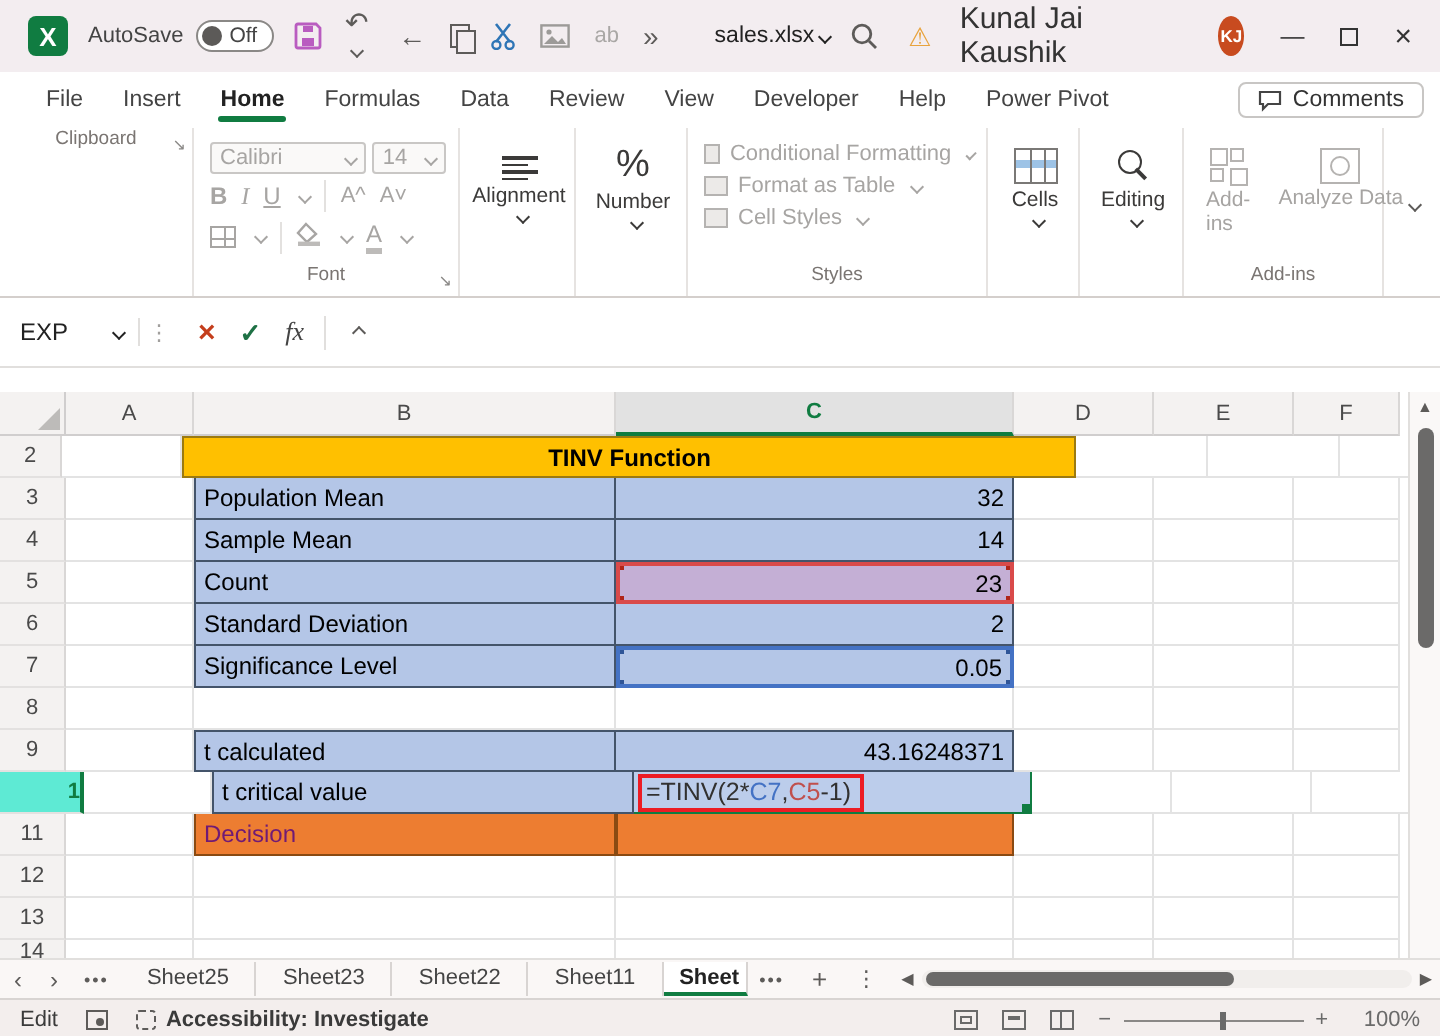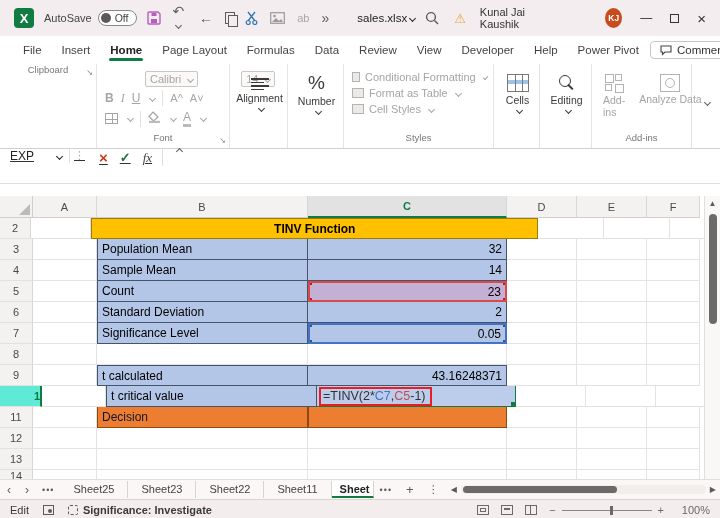--- a/index.html
+++ b/index.html
@@ -22,21 +22,21 @@
   .copy-ic::before, .copy-ic::after { content:""; position:absolute; border:1px solid #5d5b59; background:#F3EDF0; width:8px; height:10px; }
   .copy-ic::before { left:0; top:0; }
   .copy-ic::after { left:3px; top:3px; }
   .ab-label { font-size:11px; color:#a9a7a5; }
   .chev { display:inline-block; width:5px; height:5px; border-right:1.3px solid currentColor; border-bottom:1.3px solid currentColor; transform:rotate(45deg); margin-left:3px; vertical-align:2px; }
   .chev.up { transform:rotate(-135deg); vertical-align:-1px; }
   .filename { display:flex; align-items:center; font-size:11.5px; color:#222; margin-left:18px; }
   .tb-right { margin-left:auto; display:flex; align-items:center; gap:14px; }
   .search-ic svg { display:block; }
   .warn { color:#E8A33D; font-size:13px; }
-  .username { font-size:11px; color:#333; }
+  .username { font-size:15px; color:#333; }
   .avatar { width:20px; height:20px; border-radius:50%; background:var(--avatar_orange); color:#fff; font-size:8.5px; font-weight:bold; display:flex; align-items:center; justify-content:center;margin-left:37px; }
   .winbtns { display:flex; align-items:center; gap:18px; color:#333; margin-left:4px; padding-right:6px; }
   .maxbox { width:9px; height:9px; border:1px solid #333; }
   
   .ribbontabs { height:28px; background:#fff; display:flex; align-items:center; padding:0 8px 0 14px; gap:2px; }
   .rtab { padding:5px 9px; font-size:11.5px; color:#444; position:relative; white-space:nowrap; }
   .rtab.active { font-weight:bold; color:#222; }
   .rtab.active::after { content:""; position:absolute; left:8px; right:8px; bottom:0; height:3px; background:var(--excel_green); border-radius:2px; }
   .rt-right { margin-left:auto; display:flex; align-items:center; gap:6px; }
   .comments-btn { display:flex; align-items:center; gap:5px; border:1px solid #c8c6c4; border-radius:4px; background:#fff; padding:2px 9px; font-size:11.5px; color:#333; }
@@ -45,21 +45,21 @@
   .rgroup { display:flex; flex-direction:column; border-right:1px solid #e6e3e1; position:relative; }
   .rg-body { flex:1; display:flex; align-items:flex-start; padding:6px 4px 0 6px; gap:4px; }
   .rg-label { height:16px; font-size:9.5px; color:#7a7572; text-align:center; padding-bottom:3px; position:relative; }
   .launcher { position:absolute; right:3px; bottom:3px; font-size:8px; color:#8a8886; }
   .bigbtn { display:flex; flex-direction:column; align-items:center; gap:2px; font-size:10.5px; color:#3b3a39; padding:1px 5px; }
   .bigbtn.dis { color:#A6A4A2; }
   .clip-ic { width:20px; height:25px; border:1.5px solid #b8b6b4; border-radius:2px; position:relative; background:#fdfdfd; }
   .clip-ic::before { content:""; position:absolute; top:-3px; left:5px; width:7px; height:4px; border:1.5px solid #b8b6b4; background:#fff; }
   .smallcol { display:flex; flex-direction:column; gap:5px; padding-top:2px; color:#8f8d8b; }
   .fontgrp { display:flex; flex-direction:column; gap:3px; padding:7px 6px 0 8px; }
-  .selbox { border:1px solid #c9c7c5; border-radius:2px; background:#faf9f8; color:#a7a5a3; font-size:11px; display:flex; align-items:center; padding:1px 4px; gap:4px;margin-left:40px; }
+  .selbox { border:1px solid #c9c7c5; border-radius:2px; background:#faf9f8; color:#a7a5a3; font-size:11px; display:flex; align-items:center; padding:1px 4px; gap:4px; }
   .fontrow { display:flex; align-items:center; gap:7px; color:#a7a5a3; font-size:12px; }
   .fr2 { margin-top:1px; }
   .b-ic { font-weight:bold; } .i-ic { font-style:italic; font-family:"Liberation Serif",serif; } .u-ic { text-decoration:underline; }
   .sep-v { width:1px; height:16px; background:#e3e1df; }
   .grid-ic { width:13px; height:11px; border:1px solid #a7a5a3; position:relative; }
   .grid-ic::before { content:""; position:absolute; left:50%; top:0; bottom:0; width:1px; background:#a7a5a3; }
   .grid-ic::after { content:""; position:absolute; top:50%; left:0; right:0; height:1px; background:#a7a5a3; }
   .abar { position:relative; padding-bottom:3px; }
   .abar::after { content:""; position:absolute; left:0; right:0; bottom:0; height:3px; background:#bdbbb9; }
   .align-ic { display:flex; flex-direction:column; gap:2px; padding-top:3px; }
@@ -78,21 +78,21 @@
   .addins-ic { width:18px; height:18px; position:relative; }
   .addins-ic::before, .addins-ic::after { content:""; position:absolute; width:7px; height:7px; border:1.2px solid #b5b3b1; }
   .addins-ic::before { left:0; top:0; box-shadow:10px 0 0 -0.2px #fff; }
   .addins-ic::after { left:10px; top:10px; }
   .addins-ic .q2 { position:absolute; left:10px; top:0; width:7px; height:7px; border:1.2px solid #b5b3b1; }
   .addins-ic .q3 { position:absolute; left:0; top:10px; width:7px; height:7px; border:1.2px solid #b5b3b1; }
   .analyze-ic { width:20px; height:18px; border:1px solid #b5b3b1; position:relative; }
   .analyze-ic::before { content:""; position:absolute; width:8px; height:8px; border:1.4px solid #b5b3b1; border-radius:50%; left:4px; top:3px; }
   .collapse-g { display:flex; align-items:flex-end; justify-content:center; padding:0 10px 8px 10px; color:#5d5b59; border-right:none; }
   
-  .fbar { height:34px; display:flex; align-items:flex-start; background:#fff; position:relative;text-decoration:underline; }
+  .fbar { height:34px; display:flex; align-items:center; background:#fff; position:relative; }
   .namebox { width:70px; display:flex; align-items:center; justify-content:space-between; padding:0 7px 0 10px; font-size:12px; color:#222; border-right:1px solid #e1dfdd; }
   .fdots { display:flex; align-items:center; padding:0 4px; color:#a19f9d; font-size:11px; }
   .fbtns { display:flex; align-items:center; gap:12px; padding:0 10px; border-right:1px solid #e1dfdd; }
   .fx-cancel { color:#C43E1C; font-size:15px; font-weight:bold; }
   .fx-enter { color:#1E7145; font-size:13px; font-weight:bold; }
   .fx-fx { font-style:italic; font-family:"Liberation Serif", serif; color:#444; font-size:13px; }
   .finput { flex:1; display:flex; align-items:center; padding-left:8px; font-size:12.5px; color:#000; }
   .fcollapse { width:30px; display:flex; align-items:center; justify-content:center; color:#5d5b59; }
   .fbar-gap { height:13px; background:#fff; border-top:1px solid #e1dfdd; }
   
@@ -118,21 +118,21 @@
   .c5ref { background:var(--highlight_mauve); border:2px solid #D94A4A !important; position:relative; }
   .c7ref { border:2px solid var(--ref_blue) !important; position:relative; }
   .hnd { position:absolute; width:4px; height:4px; }
   .c5ref .hnd { background:#B02418; }
   .c7ref .hnd { background:#2F5597; }
   .h-tl{left:-2px;top:-2px}.h-tr{right:-2px;top:-2px}.h-bl{left:-2px;bottom:-2px}.h-br{right:-2px;bottom:-2px}
   .fcell { background:#BCCDEB; border-bottom:1px solid var(--excel_green); border-right:1px solid var(--excel_green); position:relative; padding-left:2px; }
   .annbox { display:inline-flex; align-items:center; border:2px solid var(--annotation_red); padding:0 4px 1px 2px; height:19px; background:transparent; font-size:12.5px; }
   .ref1 { color:var(--ref_blue); } .ref2 { color:var(--ref_red); }
   .fillhandle { position:absolute; right:-1px; bottom:-1px; width:5px; height:5px; background:var(--excel_green); }
-  .orange { background:var(--decision_orange); border:solid #8a4a12; border-width:0 1px 1px 1px; color:#0f172a; }
+  .orange { background:var(--decision_orange); border:solid #8a4a12; border-width:0 1px 1px 1px; color:#701a75; }
   .orange.cc { border-left:1px solid #8a4a12; }
   .vscroll { position:absolute; right:0; top:0; width:16px; height:283px; background:#FAF8F7; border-left:1px solid #e1dfdd; display:flex; flex-direction:column; align-items:center; padding-top:3px; }
   .vs-up { font-size:8px; color:#5d5b59; }
   .vs-thumb { margin-top:6px; width:8px; height:110px; background:#6b6a69; border-radius:4px; }
   
   .sheetbar { height:20px; background:#FAF7F6; border-top:1px solid #e1dfdd; display:flex; align-items:center; font-size:11px; color:#444; }
   .snav { padding:0 7px; color:#5d5b59; font-size:12px; }
   .sdots { padding:0 6px; color:#5d5b59; letter-spacing:1px; font-size:9px; }
   .stab { padding:2px 13px 3px 13px; border-right:1px solid #d8d4d2; white-space:nowrap; }
   .stab:first-of-type { border-left:1px solid #d8d4d2; }
@@ -218,21 +218,20 @@
       <span class="maxbox"></span>
       <span style="font-size:15px">×</span>
     </span>
   </div>
 </div>
 
 <div class="ribbontabs">
   <span class="rtab">File</span>
   <span class="rtab">Insert</span>
   <span class="rtab active">Home</span>
-  <span class="rtab">Page Layout</span>
   <span class="rtab">Formulas</span>
   <span class="rtab">Data</span>
   <span class="rtab">Review</span>
   <span class="rtab">View</span>
   <span class="rtab">Developer</span>
   <span class="rtab">Help</span>
   <span class="rtab">Power Pivot</span>
   <span class="rt-right">
     <span class="comments-btn">
       <svg width="12" height="11" viewBox="0 0 12 11">
@@ -579,21 +578,21 @@
       </span>
     <span class="hs-arrow">▶</span>
   </span>
 </div>
 
 <div class="statusbar">
   <span>Edit</span>
   <span class="macro-ic"></span>
   <span style="display:flex; align-items:center; gap:5px">
     <span class="acc-ic"></span>
-    <span class="acc-label">Significance: Investigate</span>
+    <span class="acc-label">Accessibility: Investigate</span>
   </span>
   <span class="sb-right">
     <span class="view-ic v1"></span>
     <span class="view-ic v2"></span>
     <span class="view-ic v3"></span>
     <span class="zoomslider">
       <span>−</span>
       <span class="z-track">
           <span class="z-thumb"></span>
         </span>

